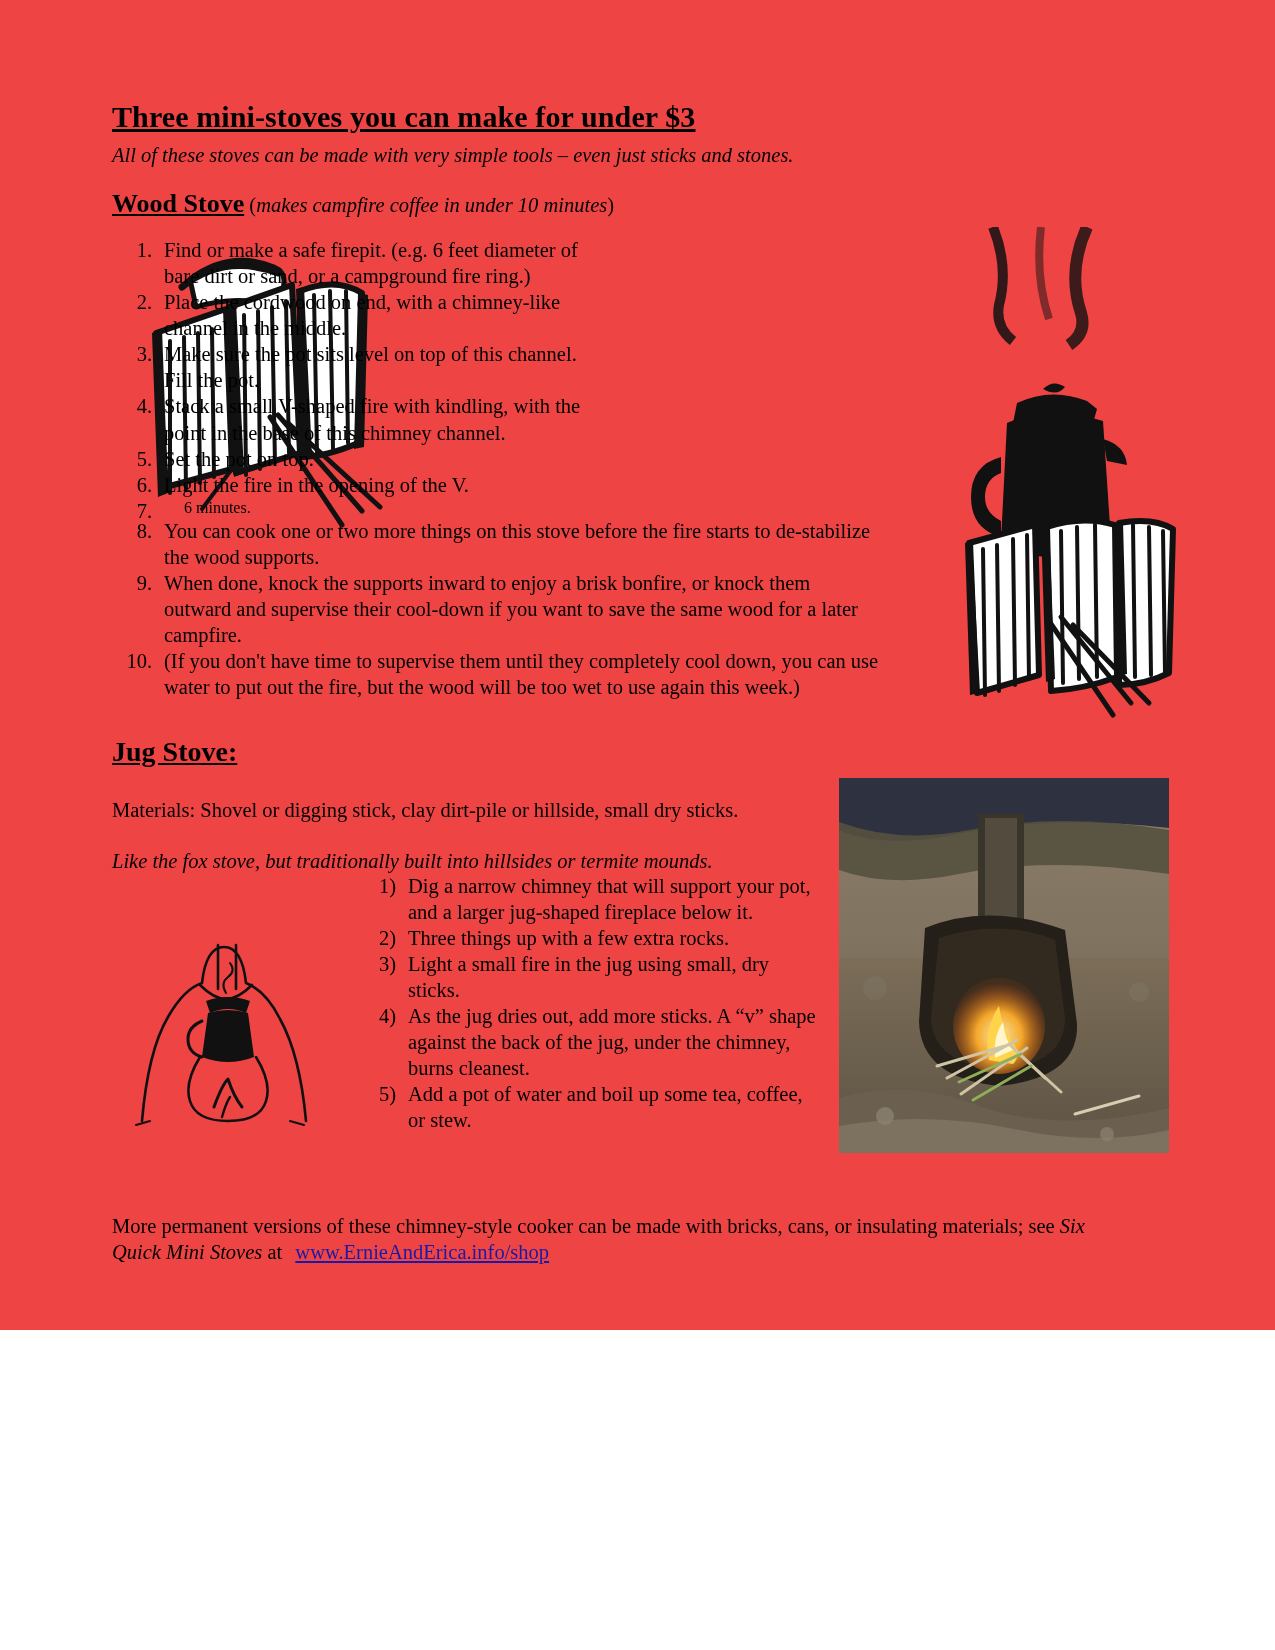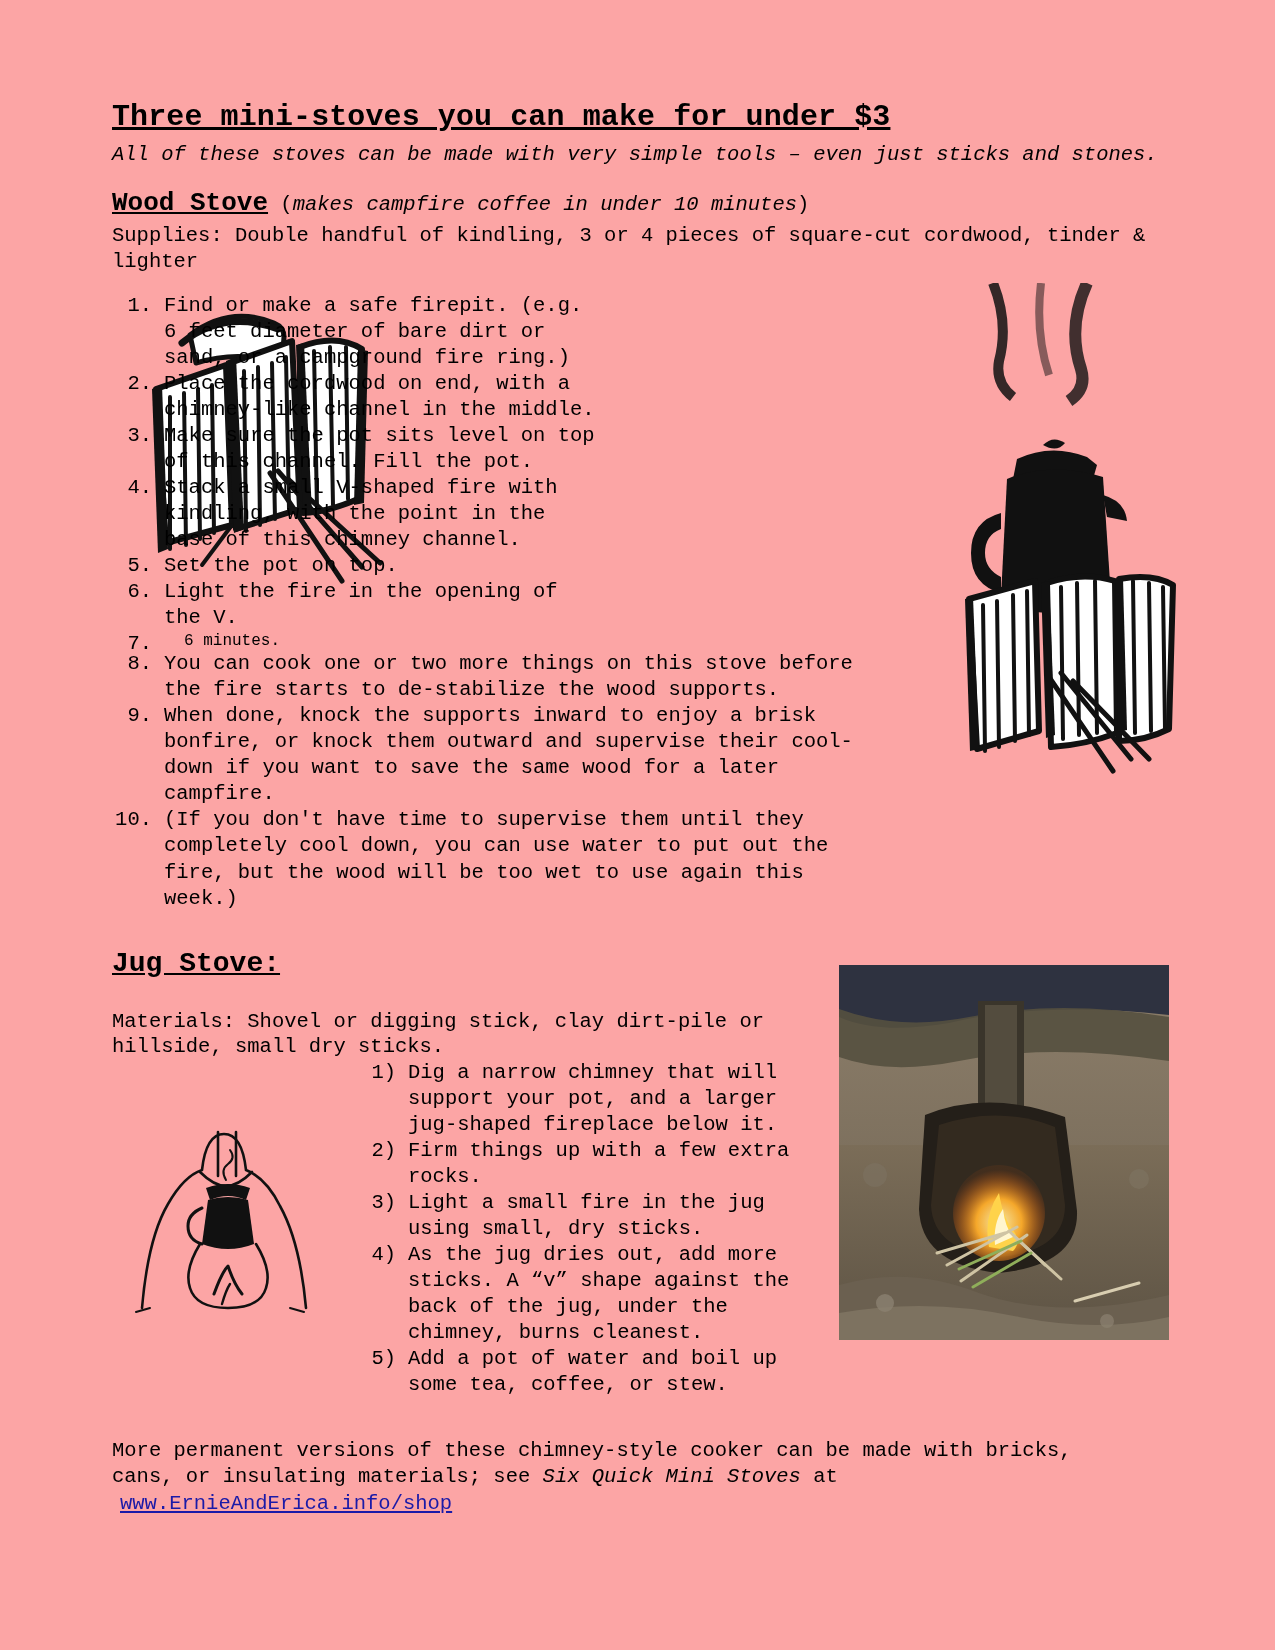--- a/index.html
+++ b/index.html
@@ -3,23 +3,23 @@
 <meta charset="utf-8">
 <style>
   html, body {
     margin: 0;
     padding: 0;
     background: #ffffff;
   }
   .page {
     position: relative;
     width: 1275px;
-    height: 1650px;
-    background: #fca5a5;
-    font-family: Liberation Mono, monospace;
+    height: 1330px;
+    background: #ef4444;
+    font-family: Liberation Serif, serif;
     color: #000000;
     overflow: hidden;
   }
   .content {
     position: absolute;
     left: 112px;
     top: 100px;
     width: 1055px;
   }
 
@@ -193,21 +193,20 @@
 <div class="page">
   <div class="content">
 
     <h1 class="doc-title">Three mini-stoves you can make for under $3</h1>
     <div class="subtitle">All of these stoves can be made with very simple tools – even just sticks and stones.</div>
 
     <div class="section-head">
       <span class="sh-title">Wood Stove</span><span class="sh-note"> (</span><span class="sh-note"><i>makes campfire coffee in under 10 minutes</i></span><span class="sh-note">)</span>
     </div>
 
-    <div class="supplies">Supplies: Double handful of kindling, 3 or 4 pieces of square-cut cordwood, tinder &amp; lighter</div>
 
     <div class="wood-block">
 
       <div class="wood-figure-left">
         <svg viewBox="0 0 290 330" width="290" height="330" aria-hidden="true">
           <g fill="none" stroke="#111" stroke-width="5" stroke-linecap="round" stroke-linejoin="round">
 
             <path d="M78 42 q40 -30 84 -12 q10 4 10 14 l-2 28 q-40 -16 -86 -2 z" fill="#fff"></path>
             <path d="M70 50 q42 -34 96 -14" stroke-width="7"></path>
 
@@ -276,20 +275,21 @@
       <ol class="steps steps-full">
         <li><span class="num">8.</span><span>You can cook one or two more things on this stove before the fire starts to de-stabilize the wood supports.</span></li>
         <li><span class="num">9.</span><span>When done, knock the supports inward to enjoy a brisk bonfire, or knock them outward and supervise their cool-down if you want to save the same wood for a later campfire.</span></li>
         <li><span class="num">10.</span><span>(If you don't have time to supervise them until they completely cool down, you can use water to put out the fire, but the wood will be too wet to use again this week.)</span></li>
       </ol>
     </div>
 
     <div class="jug-head">Jug Stove:</div>
 
     <div class="jug-materials">Materials: Shovel or digging stick, clay dirt-pile or hillside, small dry sticks.</div>
+    <div class="jug-italic">Like the fox stove, but traditionally built into hillsides or termite mounds.</div>
 
     <div class="jug-block">
 
       <div class="jug-figure">
         <svg viewBox="0 0 210 250" width="210" height="250" aria-hidden="true">
           <g fill="none" stroke="#111" stroke-width="2.6" stroke-linecap="round" stroke-linejoin="round">
 
             <path d="M20 240 q6 -70 26 -104 q16 -28 34 -34 q4 -36 22 -36 q18 0 22 36 q20 8 34 36 q20 36 26 102"></path>
             <path d="M78 104 q14 14 26 14 q12 0 26 -14"></path>
 
@@ -362,21 +362,21 @@
           <path d="M0 348 Q90 332 180 352 Q260 368 330 352 L330 375 L0 375 Z" fill="#7d7260"></path>
           <circle cx="46" cy="338" r="9" fill="#8b8170" opacity="0.8"></circle>
           <circle cx="268" cy="356" r="7" fill="#8b8170" opacity="0.7"></circle>
           <circle cx="300" cy="214" r="10" fill="#7e7463" opacity="0.6"></circle>
           <circle cx="36" cy="210" r="12" fill="#7e7463" opacity="0.5"></circle>
         </svg>
       </div>
 
       <ol class="jsteps">
         <li><span class="num">1)</span><span>Dig a narrow chimney that will support your pot, and a larger jug-shaped fireplace below it.</span></li>
-        <li><span class="num">2)</span><span>Firm things up with a few extra rocks.</span></li>
+        <li><span class="num">2)</span><span>Three things up with a few extra rocks.</span></li>
         <li><span class="num">3)</span><span>Light a small fire in the jug using small, dry sticks.</span></li>
         <li><span class="num">4)</span><span>As the jug dries out, add more sticks.  A “v” shape against the back of the jug, under the chimney, burns cleanest.</span></li>
         <li><span class="num">5)</span><span>Add a pot of water and boil up some tea, coffee, or stew.</span></li>
       </ol>
     </div>
 
     <div class="footer-note">
       <span>More permanent versions of these chimney-style cooker can be made with bricks, cans, or insulating materials; see </span><i>Six Quick Mini Stoves</i><span> at </span><a href="#">www.ErnieAndErica.info/shop</a>
     </div>
 

